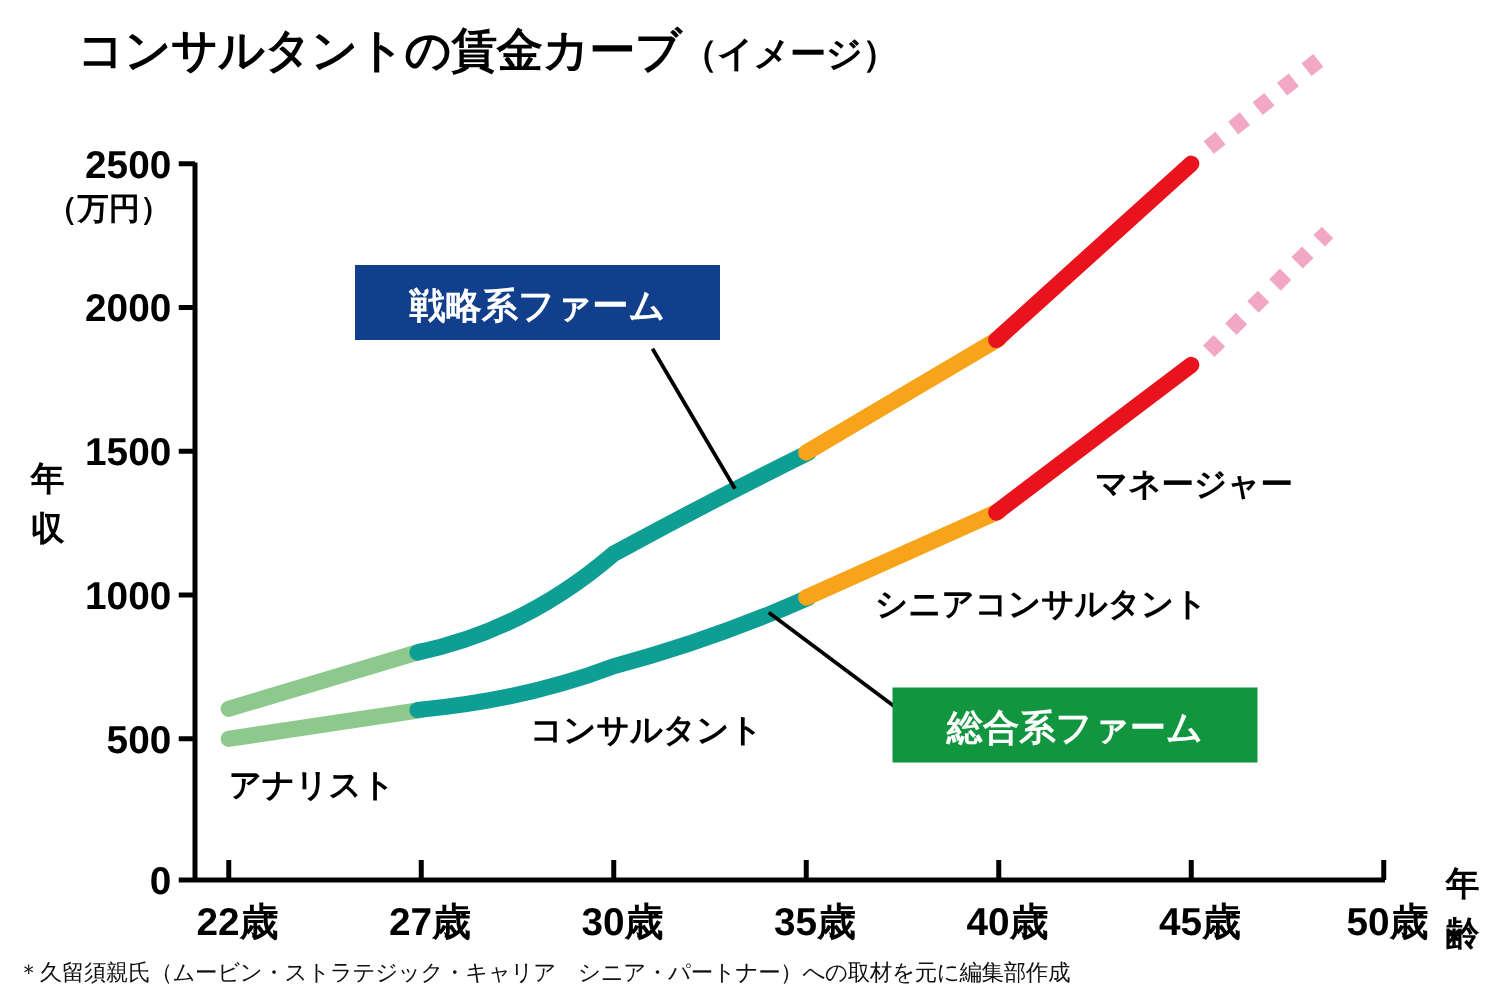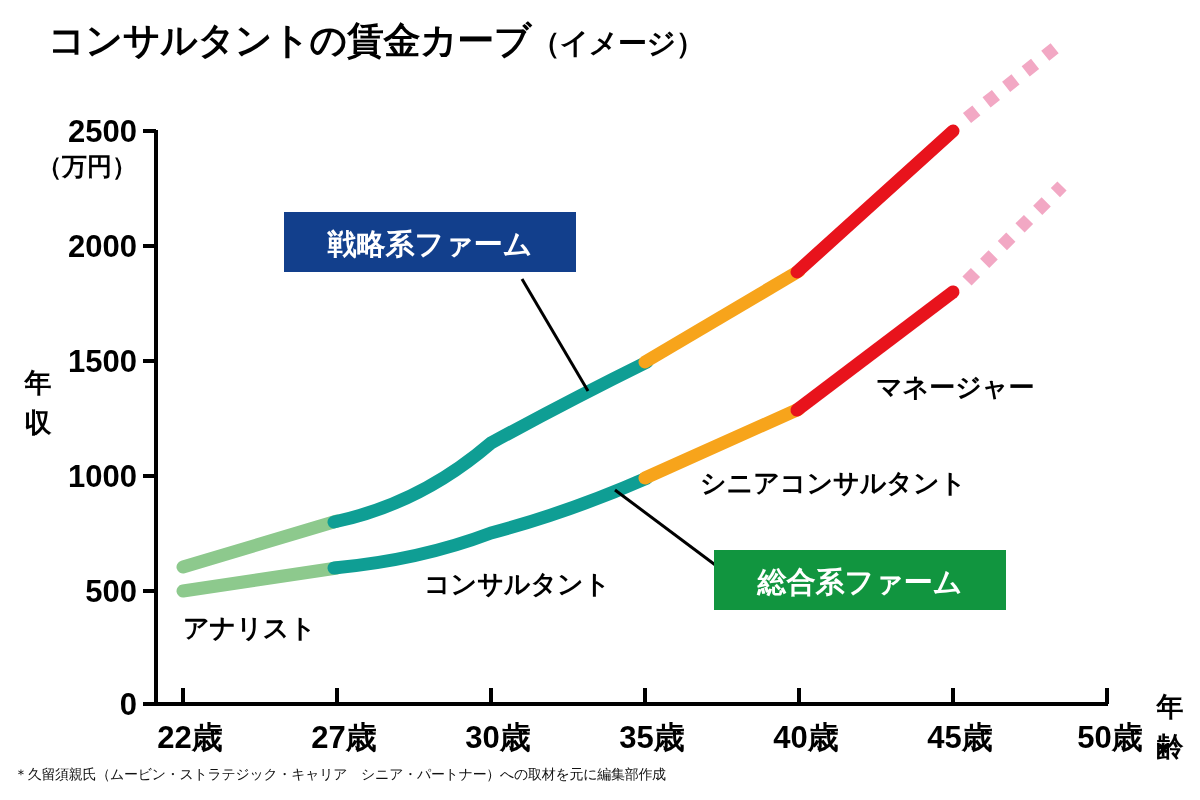--- a/index.html
+++ b/index.html
@@ -15,36 +15,36 @@
     position: relative;
   }
   #page {
     position: relative;
     width: 1200px;
     height: 800px;
     background: #ffffff;
   }
   .chart-title {
     position: absolute;
-    left: 48px;
+    left: 62px;
     top: 16px;
     font-size: 37px;
     font-weight: bold;
     letter-spacing: -0.5px;
     color: #000000;
     white-space: nowrap;
   }
   .chart-title .sub {
     font-size: 29px;
   }
   .footnote {
     position: absolute;
     left: 14px;
     top: 766px;
-    font-size: 14px;
+    font-size: 18px;
     color: #111111;
     white-space: nowrap;
     letter-spacing: -0.3px;
   }
   svg.plot {
     position: absolute;
     left: 0;
     top: 0;
     width: 1200px;
     height: 800px;

